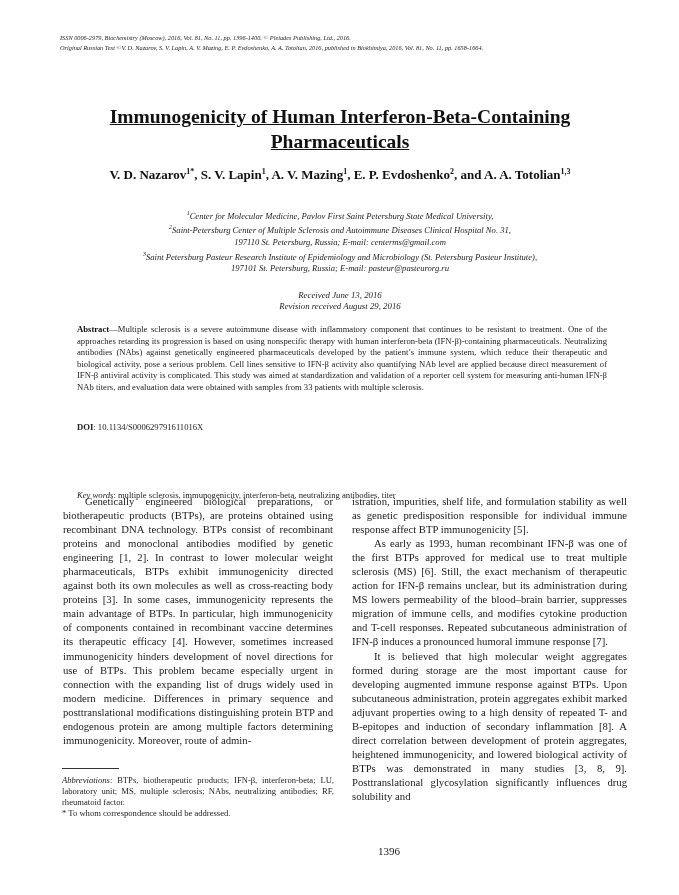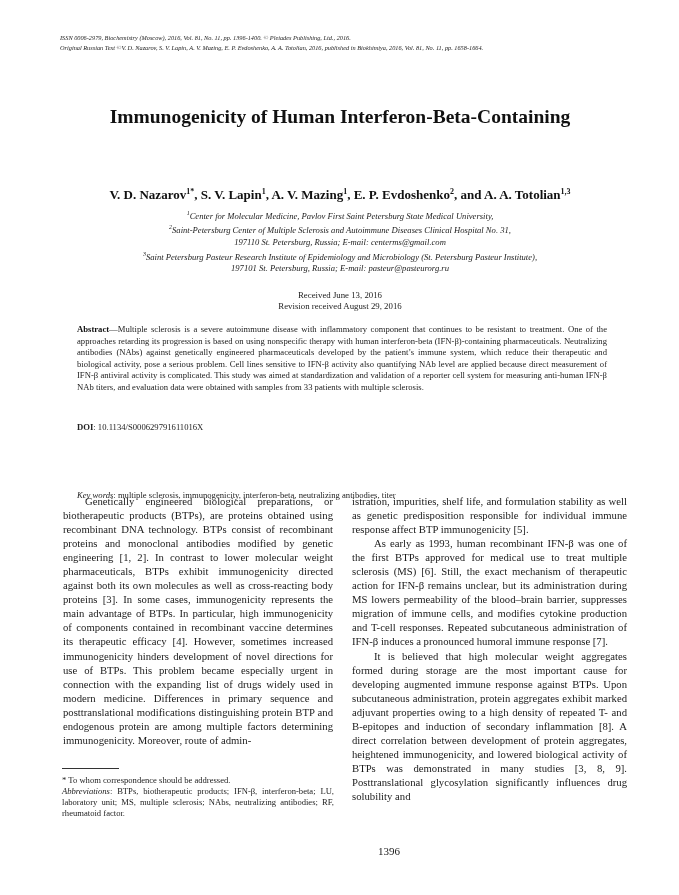--- a/index.html
+++ b/index.html
@@ -6,35 +6,35 @@
   body {
     width: 679px; height: 895px; position: relative; overflow: hidden;
     font-family: "Liberation Serif", "DejaVu Serif", serif; color: #1a1a1a;
   }
   .header-meta {
     position: absolute; left: 60px; top: 33px; width: 600px;
     font-style: italic; font-size: 6.3px; line-height: 10px; color: #222;
   }
   .title {
     position: absolute; left: 60px; top: 104px; width: 560px; text-align: center;
-    font-weight: bold; font-size: 19.5px; line-height: 25px; color: #111;
+    font-weight: bold; font-size: 19.5px; line-height: 25px; color: #111; text-decoration: underline;
   }
   .authors {
     position: absolute; left: 60px; top: 164px; width: 560px; text-align: center;
-    font-weight: bold; font-size: 13px; line-height: 16px; color: #111; margin-top: 20px;
+    font-weight: bold; font-size: 13px; line-height: 16px; color: #111;
   }
   .authors sup { font-size: 8px; }
   .affiliations {
     position: absolute; left: 60px; top: 208px; width: 560px; text-align: center;
     font-style: italic; font-size: 8.6px; line-height: 11.6px; color: #222;
   }
   .affiliations sup { font-size: 6px; }
   .received {
     position: absolute; left: 60px; top: 290px; width: 560px; text-align: center;
-    font-size: 8.8px; line-height: 11px; color: #222;
+    font-size: 8.8px; line-height: 11px; color: #222; font-style: italic;
   }
   .abstract {
     position: absolute; left: 77px; top: 324px; width: 530px;
     font-size: 8.65px; line-height: 11.6px; text-align: justify; color: #222;
   }
   .abstract b { color: #111; }
   .doi {
     position: absolute; left: 77px; top: 422px; width: 530px;
     font-size: 8.65px; line-height: 11px; color: #222;
   }
@@ -67,20 +67,21 @@
 </head>
 <body>
 
 <div class="header-meta">
   <div>ISSN 0006-2979, Biochemistry (Moscow), 2016, Vol. 81, No. 11, pp. 1396-1400. © Pleiades Publishing, Ltd., 2016.</div>
   <div>Original Russian Text ©V. D. Nazarov, S. V. Lapin, A. V. Mazing, E. P. Evdoshenko, A. A. Totolian, 2016, published in Biokhimiya, 2016, Vol. 81, No. 11, pp. 1658-1664.</div>
 </div>
 
 <div class="title">
   <div>Immunogenicity of Human Interferon-Beta-Containing</div>
+  <div>Pharmaceuticals</div>
 </div>
 
 <div class="authors">
   <span>V. D. Nazarov</span><sup>1*</sup><span>, </span>
   <span>S. V. Lapin</span><sup>1</sup><span>, </span>
   <span>A. V. Mazing</span><sup>1</sup><span>, </span>
   <span>E. P. Evdoshenko</span><sup>2</sup><span>, and </span>
   <span>A. A. Totolian</span><sup>1,3</sup>
 </div>
 
@@ -120,17 +121,17 @@
 </div>
 
 <div class="col col-right">
   <p class="cont">istration, impurities, shelf life, and formulation stability as well as genetic predisposition responsible for individual immune response affect BTP immunogenicity [5].</p>
   <p>As early as 1993, human recombinant IFN-β was one of the first BTPs approved for medical use to treat multiple sclerosis (MS) [6]. Still, the exact mechanism of therapeutic action for IFN-β remains unclear, but its administration during MS lowers permeability of the blood–brain barrier, suppresses migration of immune cells, and modifies cytokine production and T-cell responses. Repeated subcutaneous administration of IFN-β induces a pronounced humoral immune response [7].</p>
   <p>It is believed that high molecular weight aggregates formed during storage are the most important cause for developing augmented immune response against BTPs. Upon subcutaneous administration, protein aggregates exhibit marked adjuvant properties owing to a high density of repeated T- and B-epitopes and induction of secondary inflammation [8]. A direct correlation between development of protein aggregates, heightened immunogenicity, and lowered biological activity of BTPs was demonstrated in many studies [3, 8, 9]. Posttranslational glycosylation significantly influences drug solubility and</p>
 </div>
 
 <div class="footnote-rule"></div>
 <div class="footnotes">
+  <p><i>Abbreviations</i><span>: BTPs, biotherapeutic products; IFN-β, interferon-beta; LU, laboratory unit; MS, multiple sclerosis; NAbs, neutralizing antibodies; RF, rheumatoid factor.</span></p>
   <p>* To whom correspondence should be addressed.</p>
-  <p><i>Abbreviations</i><span>: BTPs, biotherapeutic products; IFN-β, interferon-beta; LU, laboratory unit; MS, multiple sclerosis; NAbs, neutralizing antibodies; RF, rheumatoid factor.</span></p>
 </div>
 
 <div class="page-number">1396</div>
 
 </body></html>

